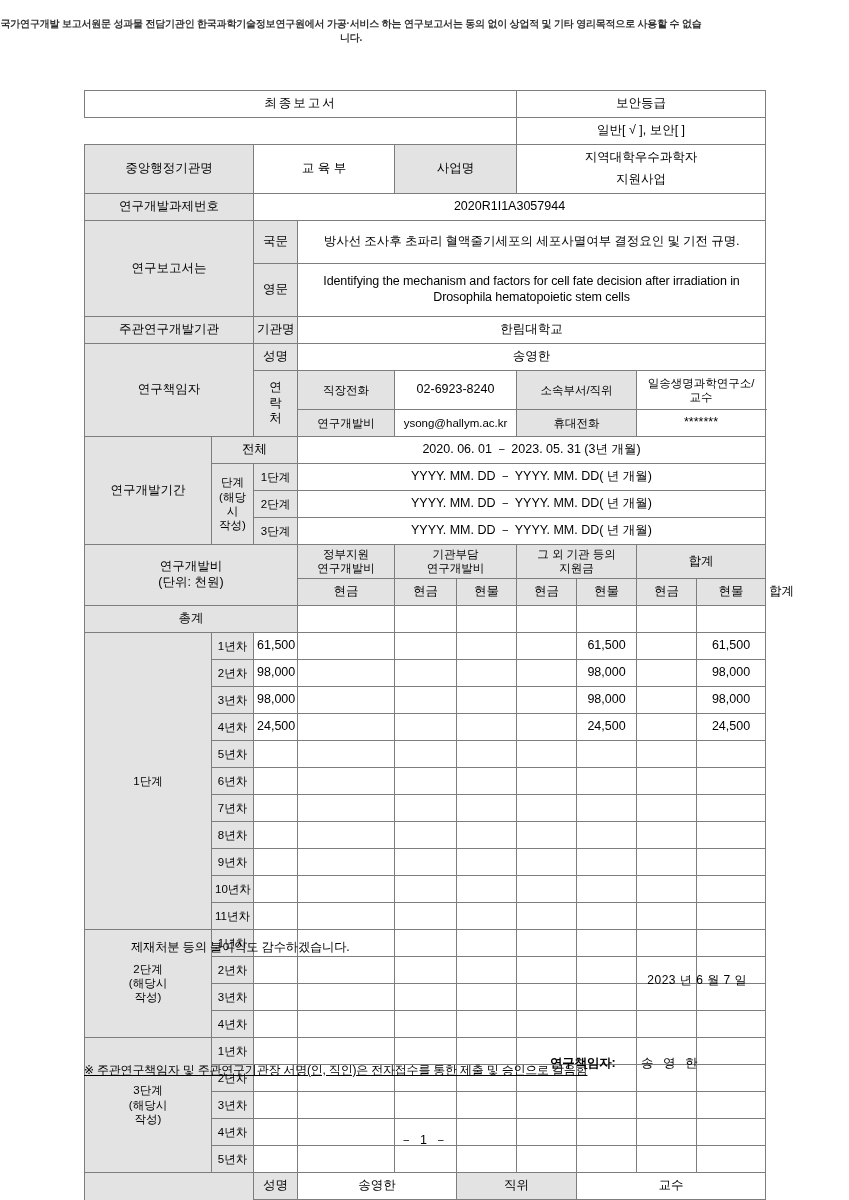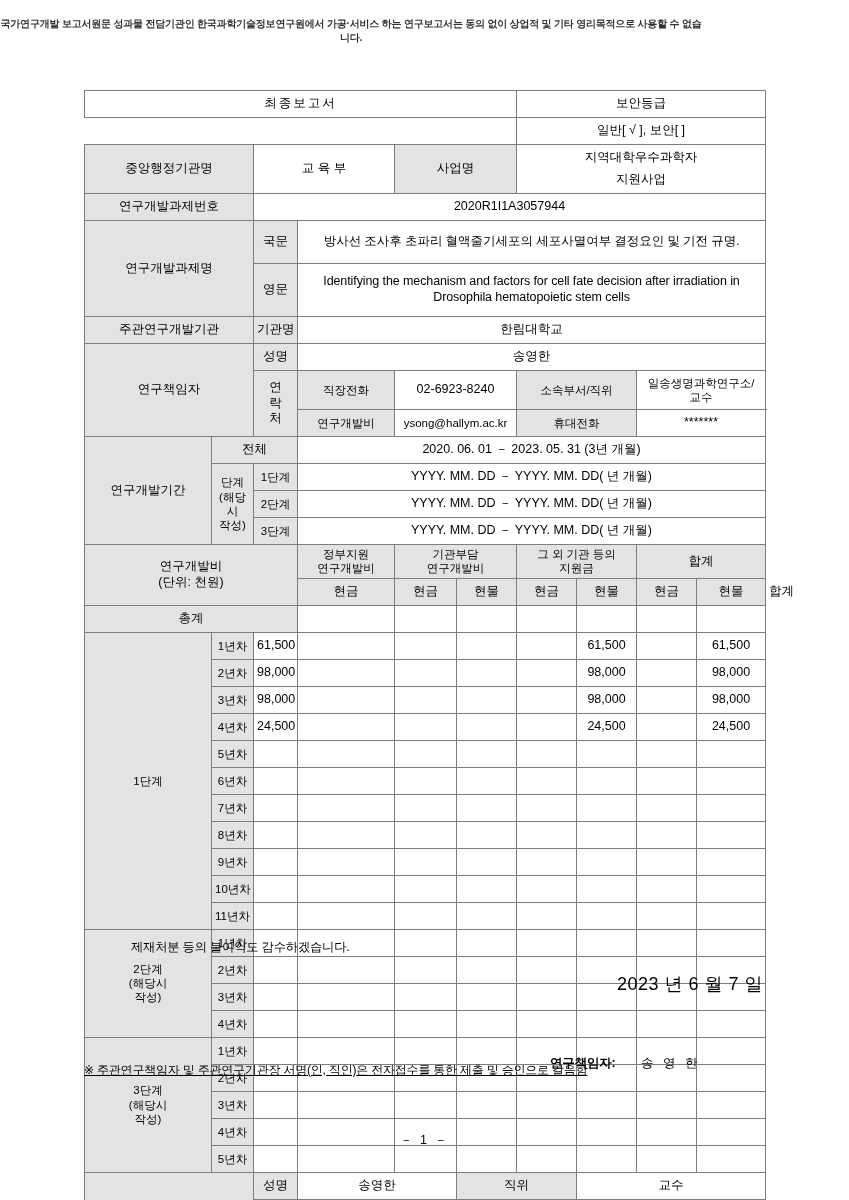--- a/index.html
+++ b/index.html
@@ -49,22 +49,22 @@
   .num{text-align:center;font-size:12.5px;}
 
   
   .declaration{
     position:absolute;left:84px;top:938px;width:681px;
     font-size:12.3px;line-height:1.55;text-align:justify;
     letter-spacing:-0.2px;
   }
   .declaration .l2{display:block;margin-left:47px;}
   .datetime{
-    position:absolute;left:100px;top:972px;width:681px;
-    text-align:right;font-size:18px;letter-spacing:0.5px;
+    position:absolute;left:84px;top:972px;width:681px;
+    text-align:right;font-size:12px;letter-spacing:0.5px;
     padding-right:18px;box-sizing:border-box;
   }
   .signatures{
     position:absolute;left:84px;top:1005px;width:681px;
     text-align:right;font-size:12.5px;line-height:1.75;
     padding-right:42px;box-sizing:border-box;
   }
   .sig-row{display:block;}
   .sig-label{letter-spacing:-0.2px;font-weight:bold;}
   .sig-name{display:inline-block;min-width:82px;text-align:left;
@@ -118,21 +118,21 @@
     <tr>
       <td colspan="4" style="border-top:none;padding-top:0">지원사업</td>
     </tr>
 
     <tr>
       <td class="hd" colspan="2">연구개발과제번호</td>
       <td colspan="8">2020R1I1A3057944</td>
     </tr>
 
     <tr>
-      <td class="hd" colspan="2" rowspan="2">연구개발과제명</td>
+      <td class="hd" colspan="2" rowspan="2">연구보고서는</td>
       <td class="hd">국문</td>
       <td class="kor-title" colspan="7" style="height:38px">방사선 조사후 초파리 혈액줄기세포의 세포사멸여부 결정요인 및 기전 규명.</td>
     </tr>
 
     <tr>
       <td class="hd">영문</td>
       <td class="eng" colspan="7" style="height:48px">Identifying the mechanism and factors for cell fate decision after irradiation in Drosophila hematopoietic stem cells</td>
     </tr>
 
     <tr>

